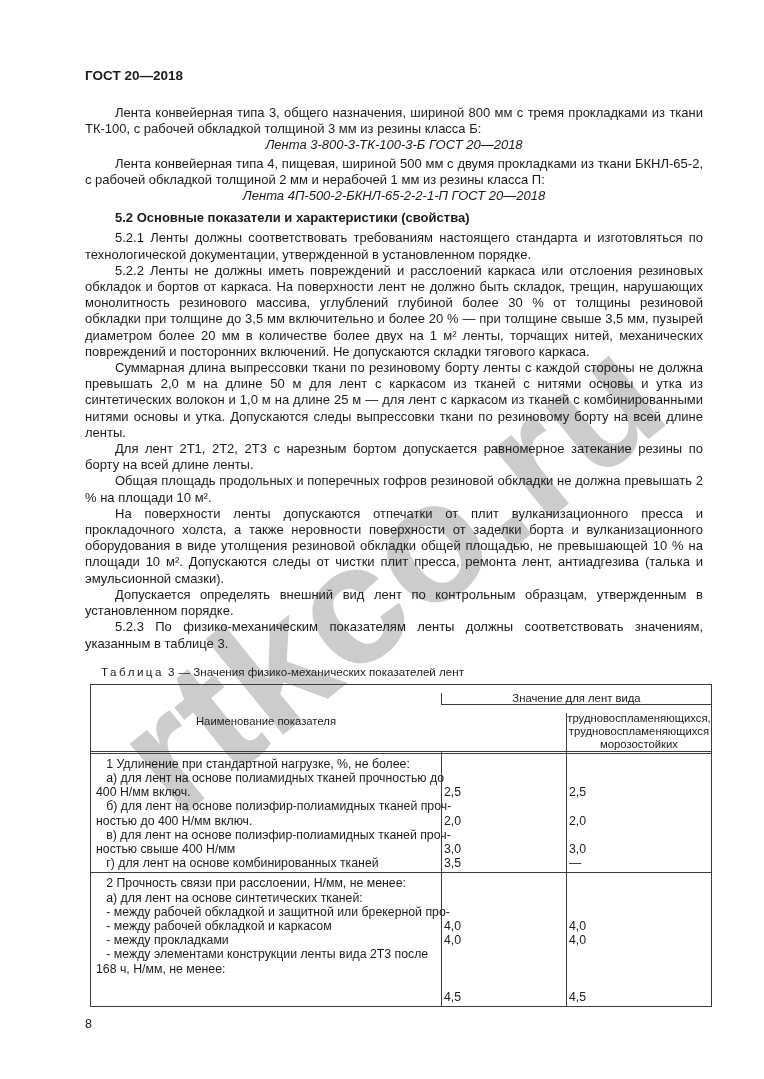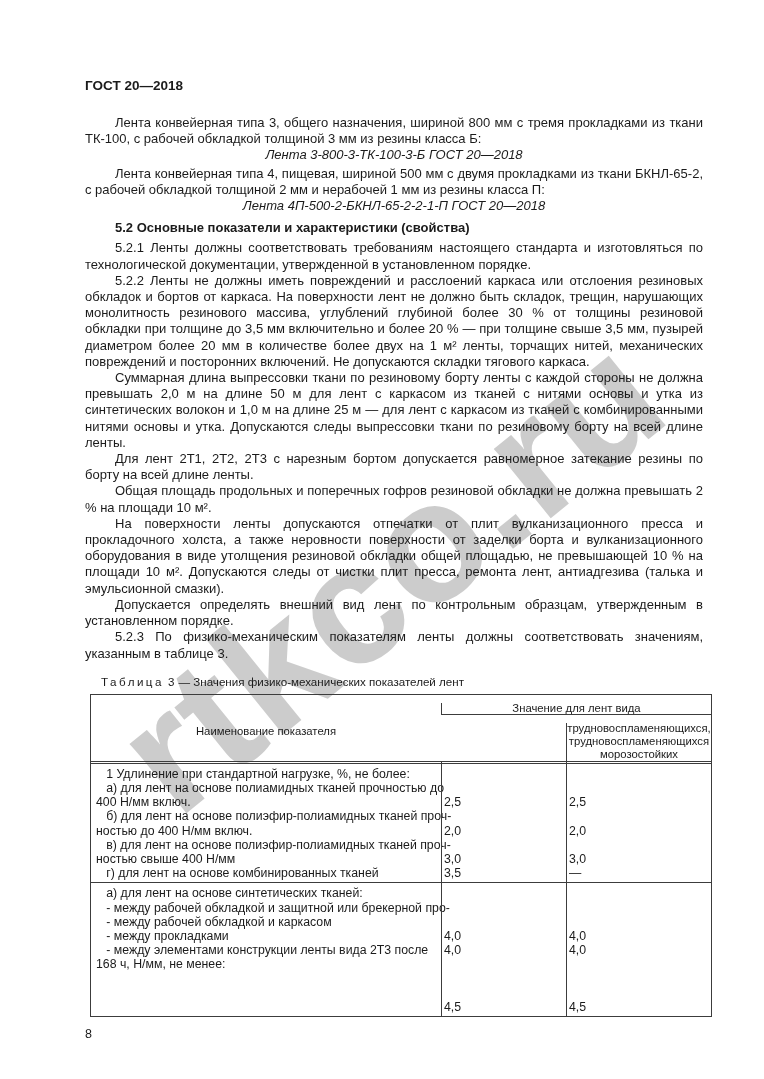--- a/index.html
+++ b/index.html
@@ -19,21 +19,21 @@
     color: rgba(128,128,128,0.40);
     transform: rotate(-39deg);
     transform-origin: 0 50%;
     white-space: nowrap;
     z-index: 0;
     letter-spacing: 1px;
     user-select: none;
   }
   .content {
     position: absolute;
-    left: 85px; top: 78px;
+    left: 85px; top: 68px;
     width: 618px;
     z-index: 1;
   }
   .gost-header {
     font-weight: bold;
     font-size: 13.5px;
     margin: 0 0 22px 0;
   }
   p.body {
     margin: 0;
@@ -183,20 +183,21 @@
             <div class="tline">&nbsp;</div>
             <div class="tline">2,0</div>
             <div class="tline">&nbsp;</div>
             <div class="tline">3,0</div>
             <div class="tline">—</div>
           </div>
         </div>
 
       <div class="lblcell r4 sng">
           <div>
+            <div class="tline">   2 Прочность связи при расслоении, Н/мм, не менее:</div>
             <div class="tline">   а) для лент на основе синтетических тканей:</div>
             <div class="tline">   - между рабочей обкладкой и защитной или брекерной про-</div>
             <div class="tline">   - между рабочей обкладкой и каркасом</div>
             <div class="tline">   - между прокладками</div>
             <div class="tline">   - между элементами конструкции ленты вида 2Т3 после</div>
             <div class="tline">168 ч, Н/мм, не менее:</div>
           </div>
         </div>
       <div class="valcell r4 col2 sng">
           <div>

